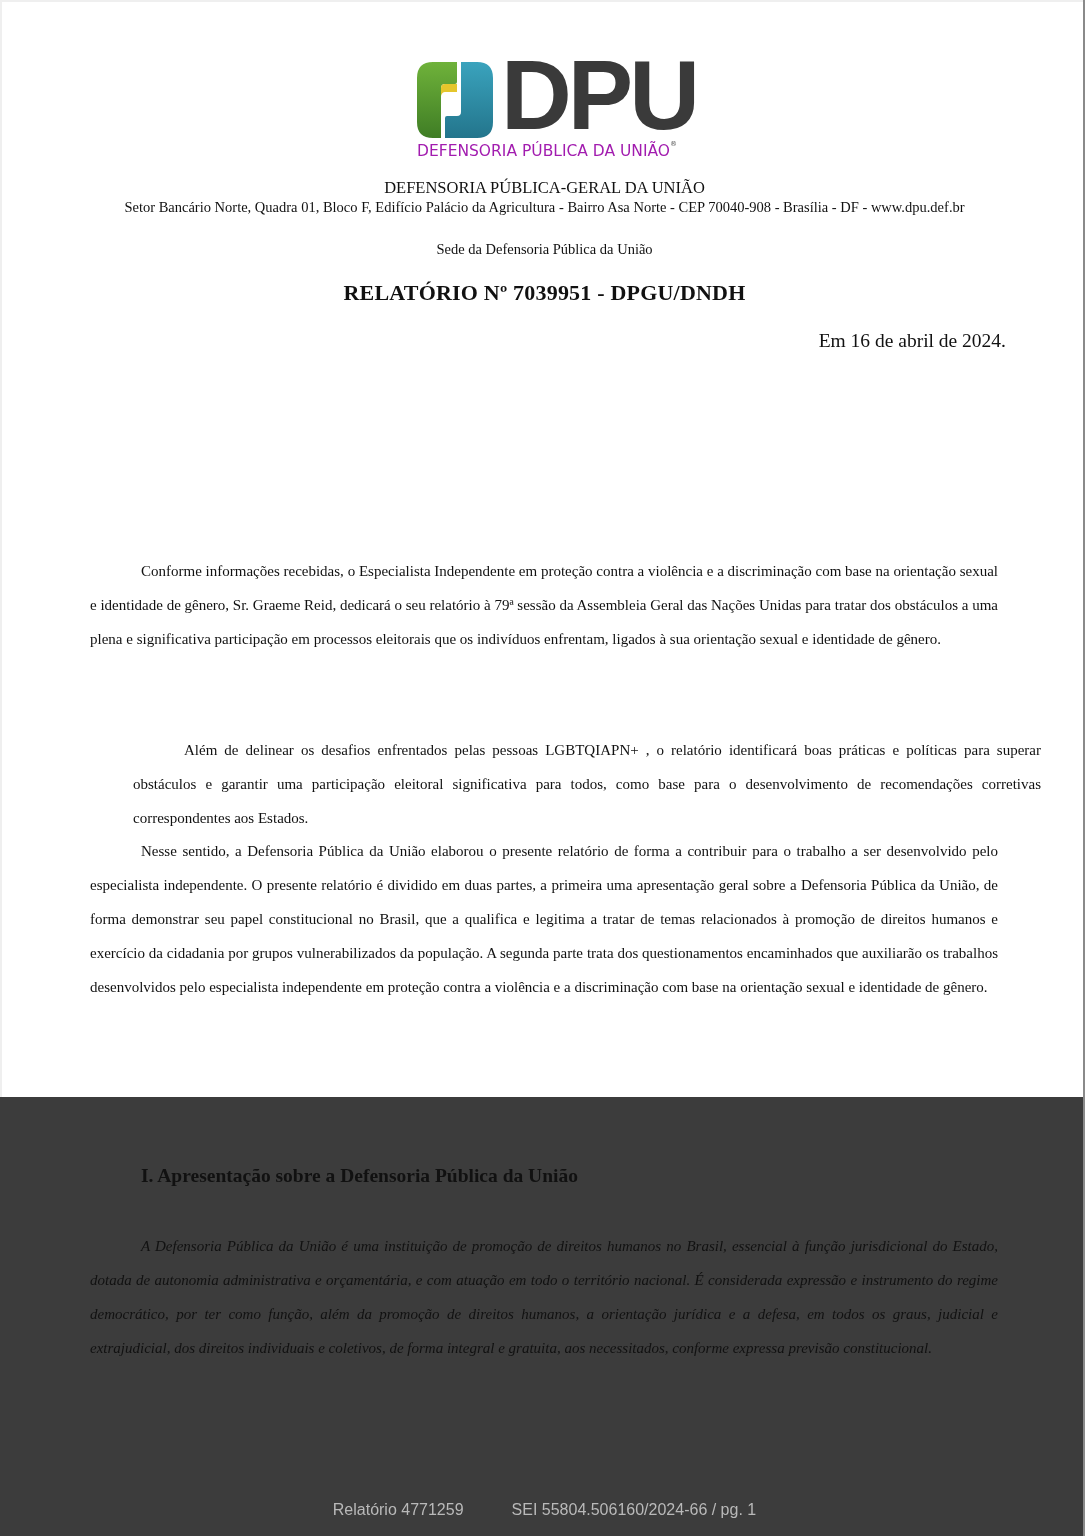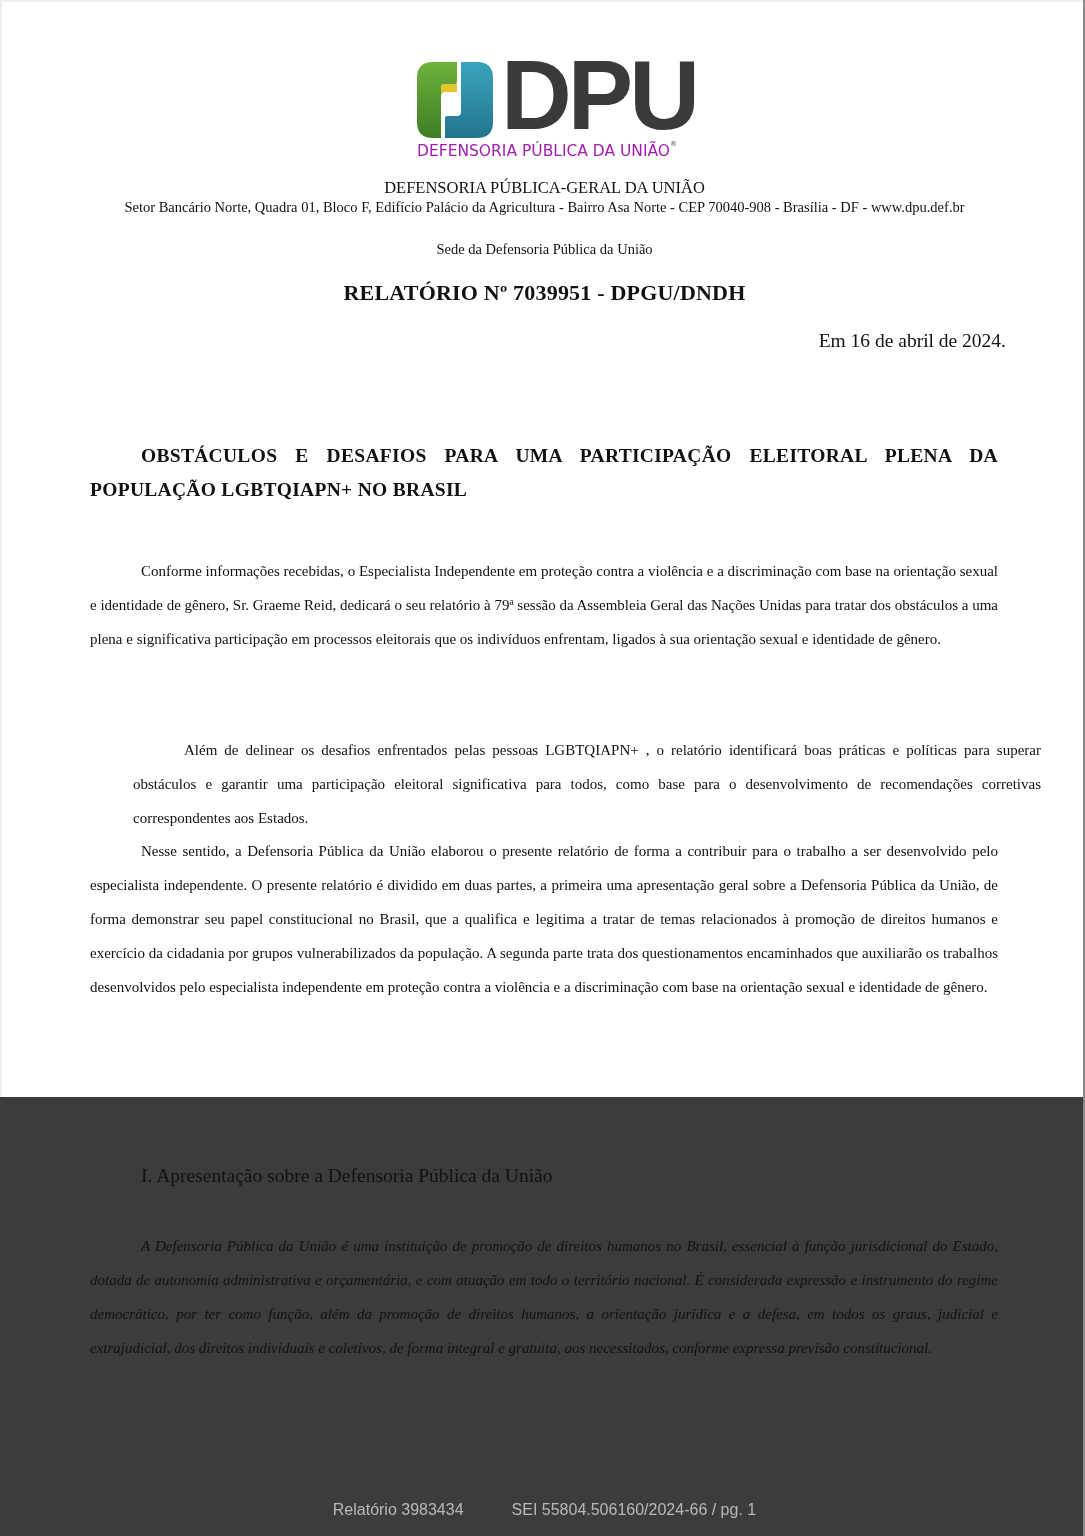--- a/index.html
+++ b/index.html
@@ -57,21 +57,21 @@
   .para {
     position: absolute; left: 88px; width: 908px;
     font-size: 15px; line-height: 34px; text-align: justify;
     text-indent: 51px; margin: 0;
   }
   .p1 { top: 552px; }
   .p2 { top: 731px; margin-left: 43px; }
   .p3 { top: 832px; }
   .section-heading {
     position: absolute; left: 139px; top: 1163px;
-    font-size: 19.5px; font-weight: normal;
+    font-size: 19.5px; font-weight: bold;
   }
   .p4 { top: 1227px; font-style: italic; }
   .footer {
     position: absolute; left: 0; width: 1085px; top: 1499px; text-align: center;
     font-family: "Liberation Sans", sans-serif; font-size: 16px; color: #b9b9b9;
   }
   .footer span { display: inline-block; }
   .footer .gap { width: 48px; }
 </style>
 </head>
@@ -103,26 +103,25 @@
     <div class="logo-reg">®</div>
   </div>
 
   <div class="hdr hdr-org">DEFENSORIA PÚBLICA-GERAL DA UNIÃO</div>
   <div class="hdr hdr-addr">Setor Bancário Norte, Quadra 01, Bloco F, Edifício Palácio da Agricultura - Bairro Asa Norte - CEP 70040-908 - Brasília - DF - www.dpu.def.br</div>
   <div class="hdr hdr-site">Sede da Defensoria Pública da União</div>
 
   <div class="report-title">RELATÓRIO Nº 7039951 - DPGU/DNDH</div>
   <div class="date">Em 16 de abril de 2024.</div>
 
-  <div class="subject">OBSTÁCULOS E DESAFIOS PARA UMA PARTICIPAÇÃO ELEITORAL PLENA DA POPULAÇÃO LGBTQIAPN+ NO BRASIL</div>
 
   <p class="para p1">Conforme informações recebidas, o Especialista Independente em proteção contra a violência e a discriminação com base na orientação sexual e identidade de gênero, Sr. Graeme Reid, dedicará o seu relatório à 79ª sessão da Assembleia Geral das Nações Unidas para tratar dos obstáculos a uma plena e significativa participação em processos eleitorais que os indivíduos enfrentam, ligados à sua orientação sexual e identidade de gênero.</p>
   <p class="para p2">Além de delinear os desafios enfrentados pelas pessoas LGBTQIAPN+ , o relatório identificará boas práticas e políticas para superar obstáculos e garantir uma participação eleitoral significativa para todos, como base para o desenvolvimento de recomendações corretivas correspondentes aos Estados.</p>
   <p class="para p3">Nesse sentido, a Defensoria Pública da União elaborou o presente relatório de forma a contribuir para o trabalho a ser desenvolvido pelo especialista independente. O presente relatório é dividido em duas partes, a primeira uma apresentação geral sobre a Defensoria Pública da União, de forma demonstrar seu papel constitucional no Brasil, que a qualifica e legitima a tratar de temas relacionados à promoção de direitos humanos e exercício da cidadania por grupos vulnerabilizados da população. A segunda parte trata dos questionamentos encaminhados que auxiliarão os trabalhos desenvolvidos pelo especialista  independente em proteção contra a violência e a discriminação com base na orientação sexual e identidade de gênero.</p>
 
   <div class="section-heading">I. Apresentação sobre a Defensoria Pública da União</div>
   <p class="para p4">A Defensoria Pública da União é uma instituição de promoção de direitos humanos no Brasil, essencial à função jurisdicional do Estado, dotada de autonomia administrativa e orçamentária, e com atuação em todo o território nacional. É considerada expressão e instrumento do regime democrático, por ter como função, além da promoção de direitos humanos, a orientação jurídica e a defesa, em todos os graus, judicial e extrajudicial, dos direitos individuais e coletivos, de forma integral e gratuita, aos necessitados, conforme expressa previsão constitucional.</p>
 
   <div class="footer">
-    <span>Relatório 3983434</span><span class="gap"></span><span>SEI 55804.506160/2024-66 / pg. 1</span>
+    <span>Relatório 4771259</span><span class="gap"></span><span>SEI 55804.506160/2024-66 / pg. 1</span>
   </div>
 </div>
 <div class="right-edge"></div>
 
 </body></html>

